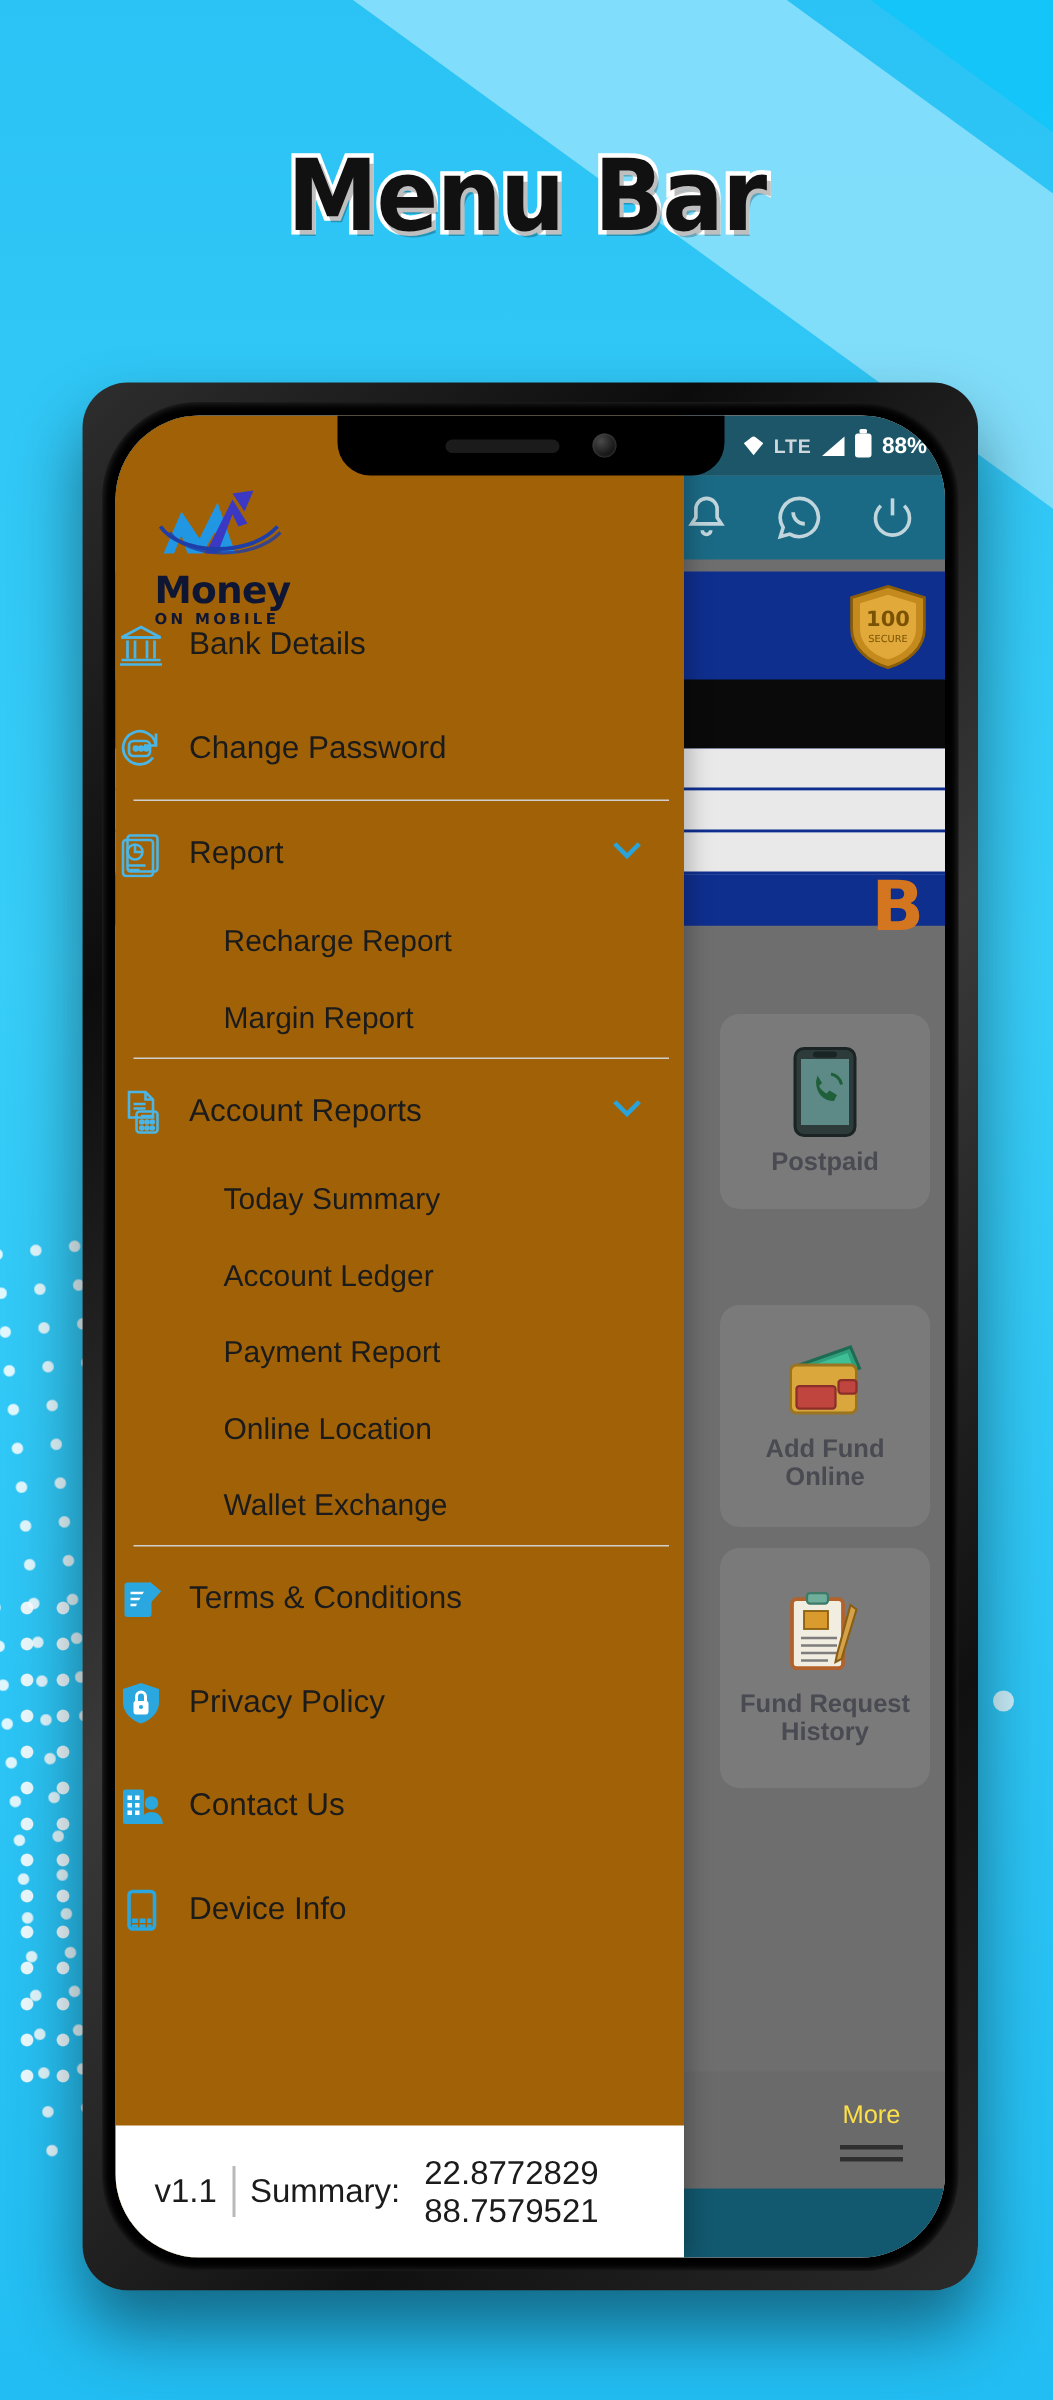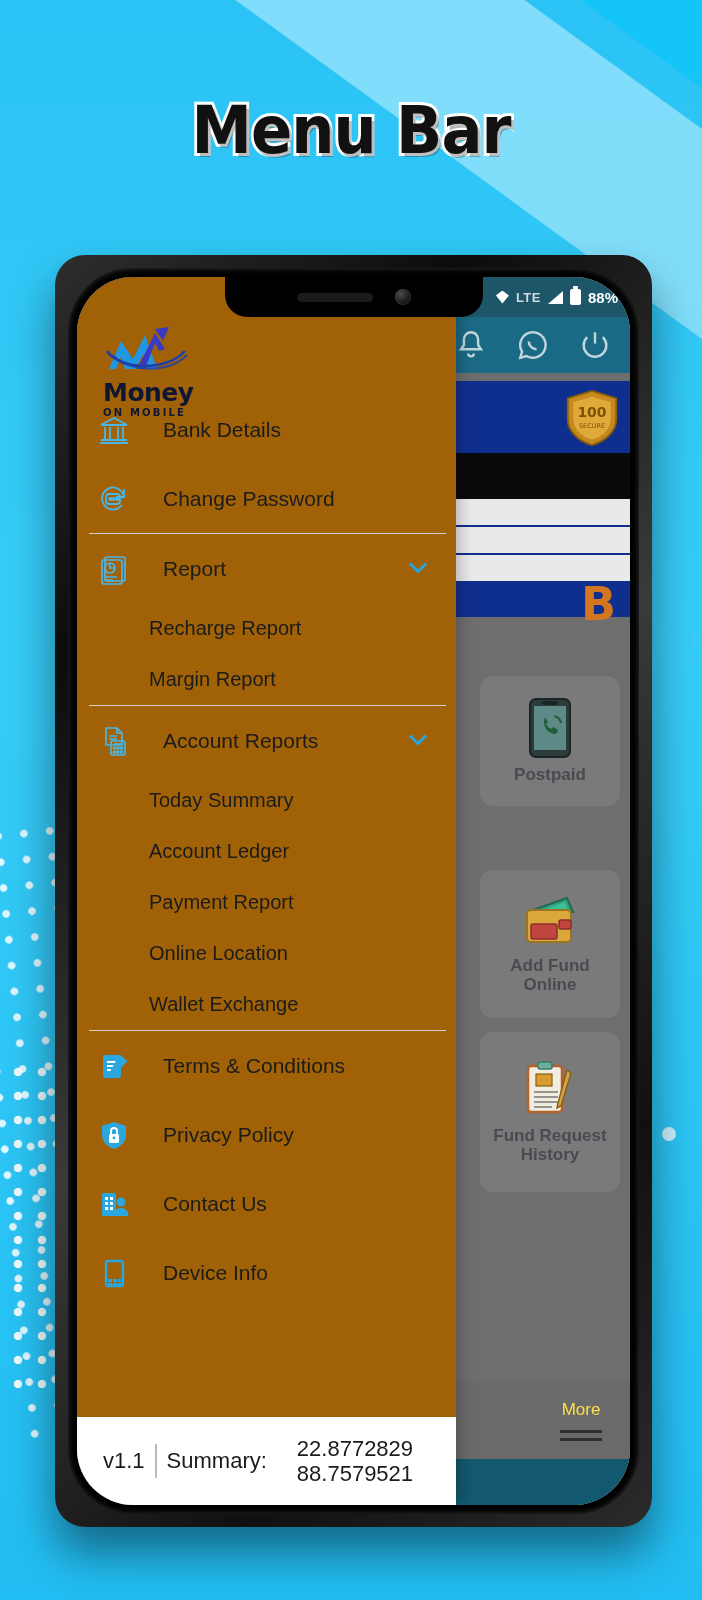--- a/index.html
+++ b/index.html
@@ -142,38 +142,38 @@
     box-shadow:3px 0 14px rgba(0,0,0,.25);
   }
   .logo-box { padding:48px 0 10px 26px; height:118px; }
   .logo-mark { width:96px; height:52px; }
   .logo-txt { font-family:"DejaVu Sans", sans-serif; font-weight:bold;
               font-size:25px; color:#0f1633; line-height:.95; letter-spacing:-.5px; }
   .logo-sub { font-family:"DejaVu Sans", sans-serif; font-weight:bold;
               font-size:10px; color:#0f1633; letter-spacing:2.2px; margin-top:2px; }
 
   .menu { flex:1; overflow:hidden; }
-  .mi { display:flex; align-items:center; height:69px; padding-left:20px; gap:32px; }
+  .mi { display:flex; align-items:center; height:69px; gap:15px; }
   .mi .ic { width:34px; height:34px; flex:none; display:flex; align-items:center; justify-content:center; }
   .mi .ic svg { width:32px; height:32px; }
   .mi .lbl { font-size:21px; color:#1b1b1b; }
   .mi .chev { margin-left:auto; margin-right:24px; }
   .mi .chev svg { width:28px; height:28px; stroke:#29a3d9; stroke-width:2.6; fill:none; }
   .sub { height:51px; display:flex; align-items:center; padding-left:72px; }
   .sub .lbl { font-size:20px; color:#1b1b1b; }
   .sep { height:1px; background:#cfcfcf; margin:0 10px 0 12px; }
 
   .footer {
     height:88px; border-top:0; display:flex; align-items:center;
     padding-left:26px; gap:10px; background:#fff;
   }
   .footer .ver { font-size:22px; color:#1b1b1b; }
   .footer .vbar { width:2px; height:34px; background:#b9b9b9; }
   .footer .loc { font-size:22px; color:#1b1b1b; }
-  .footer .coords { font-size:22px; color:#1b1b1b; line-height:1.15; margin-left:20px; }
+  .footer .coords { font-size:22px; color:#1b1b1b; line-height:1.15; margin-left:6px; }
 </style>
 </head>
 <body>
 
 <div class="bg">
   <div class="stripe s1"></div>
   <div class="stripe s2"></div>
   <div class="stripe s3"></div>
   <div class="stripe s4"></div>
   <div class="stripe s5"></div>

